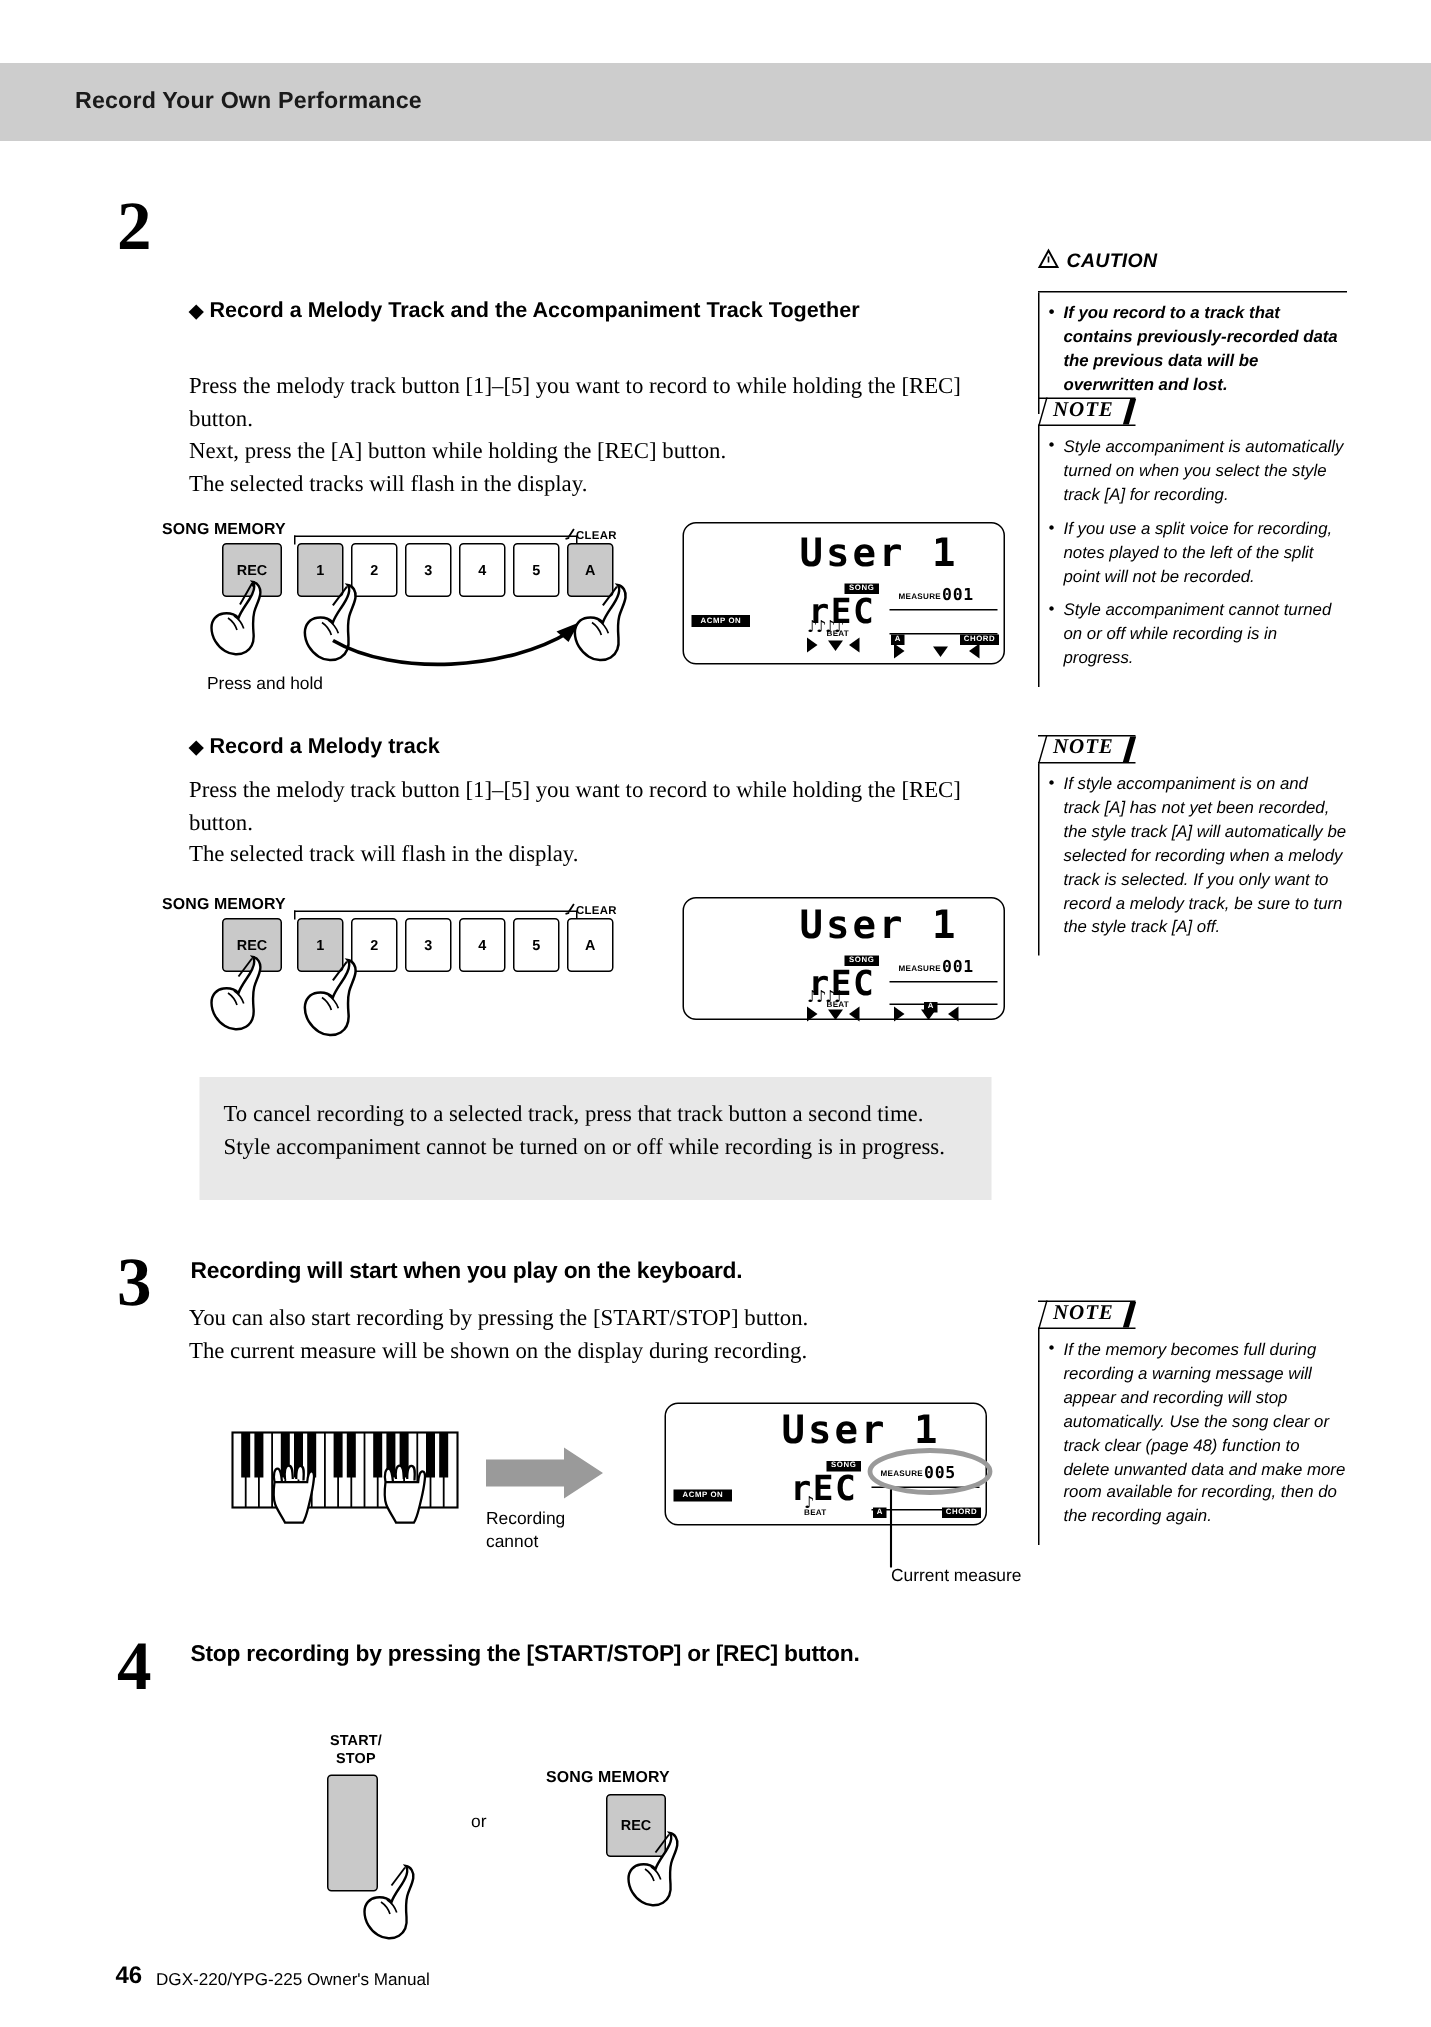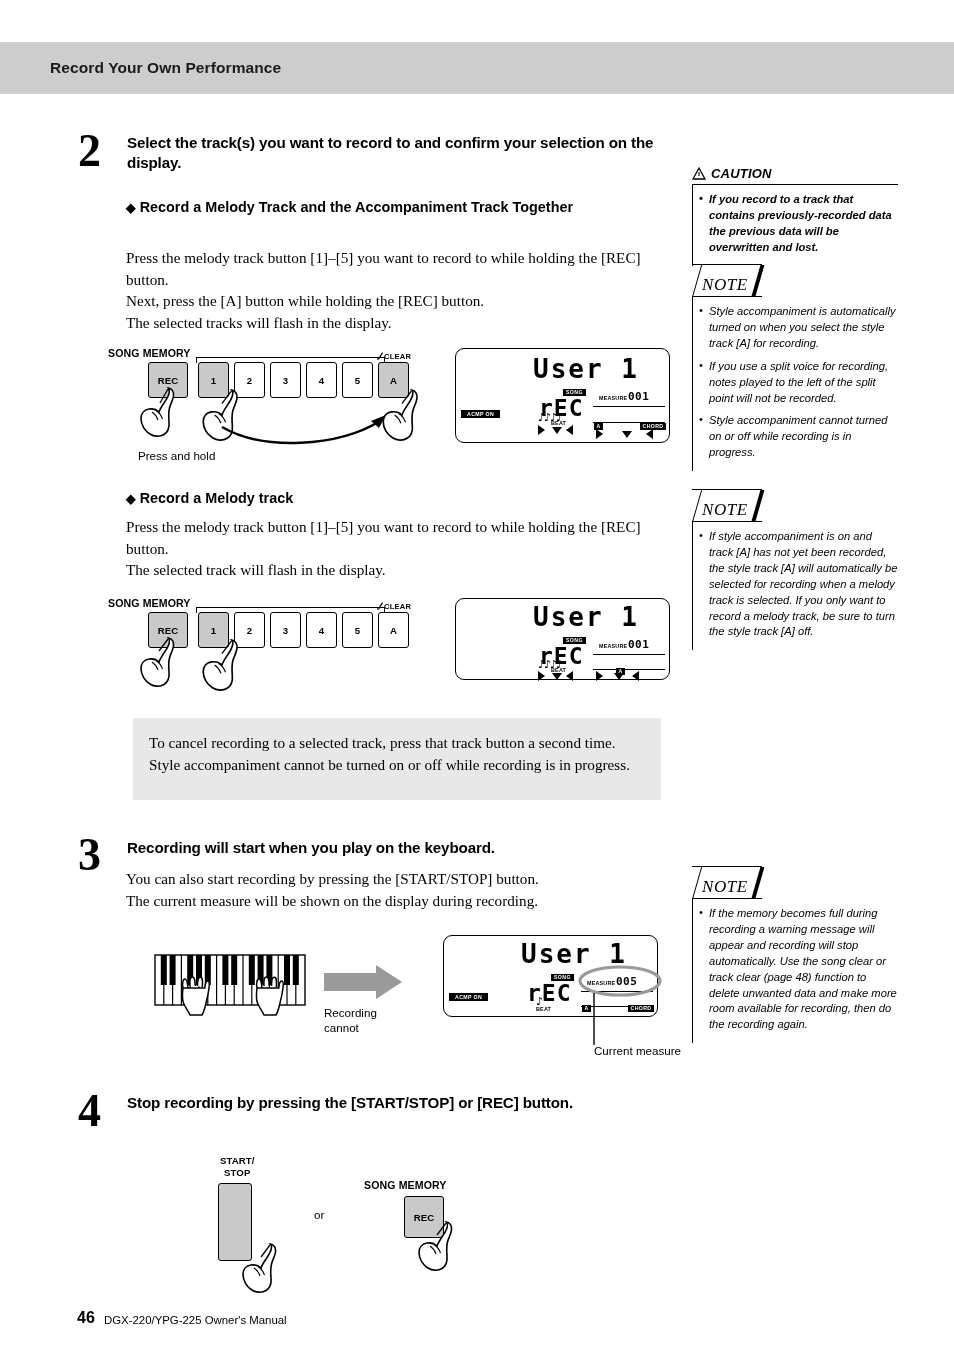--- a/index.html
+++ b/index.html
@@ -52,38 +52,38 @@
     font-family: "Liberation Serif", serif;
     font-size: 15.2px; line-height: 1.46; color:#000;
     padding: 14px 20px 12px 16px;
   }
 
   
   .side-col { position: absolute; left: 692px; width: 206px; }
   .note-tag {
     position: relative; display: inline-block;
     font-family: "Liberation Serif", serif;
-    font-style: italic; font-weight: normal; font-size: 17px;
+    font-style: italic; font-weight: bold; font-size: 14px;
     letter-spacing: .6px;
-    padding: 10px 14px 1px 10px;
+    padding: 0px 14px 1px 10px;
     border-top: 1.4px solid #000; border-bottom: 1.4px solid #000;
   }
   .note-tag::before{
     content:""; position:absolute; left:0px; top:-1px; bottom:-1px; width:1.4px;
     background:#000; transform: skewX(-16deg); transform-origin: bottom;
   }
   .note-tag::after{
     content:""; position:absolute; right:2px; top:0px; bottom:0px; width:3.5px;
     background:#000; transform: skewX(-16deg);
   }
   .caution-tag {
-    display:flex; align-items:center; gap:5px;
+    display:flex; gap:5px;
     font-family:"Liberation Sans", sans-serif;
     font-style: italic; font-weight: bold; font-size: 13px;
-    border-bottom: 1.6px solid #000; padding-bottom: 3px; letter-spacing:.2px;
+    border-bottom: 1.6px solid #000; padding-bottom: 13px; letter-spacing:.2px;
   }
   .warn-tri { width: 14px; height: 13px; display:inline-block; }
   .note-body {
     border-left: 1.4px solid #000;
     padding: 7px 0 3px 4px;
     margin-top: 0;
   }
   .note-item {
     position: relative;
     font-style: italic; font-size: 11.2px; line-height: 1.42;
@@ -172,21 +172,20 @@
 </style>
 </head>
 <body>
 
 <div class="page">
 
   <div class="header-band"></div>
   <div class="header-title">Record Your Own Performance</div>
 
   <div class="step-num" style="left:78px; top:128px;">2</div>
-  <div class="step-head" style="left:127px; top:133px; width:540px;">Select the track(s) you want to record to and confirm your selection on the display.</div>
 
   <div class="sub-head" style="left:126px; top:198px; width:530px;">
     <span class="dia">◆</span><span>Record a Melody Track and the Accompaniment Track Together</span>
   </div>
 
   <div class="body-text" style="left:126px; top:247px; width:545px; white-space:pre-line;">Press the melody track button [1]–[5] you want to record to while holding the [REC] button.
 Next, press the [A] button while holding the [REC] button.
 The selected tracks will flash in the display.</div>
 
   <div class="panel" style="left:108px; top:345px; width:330px; height:110px;">

